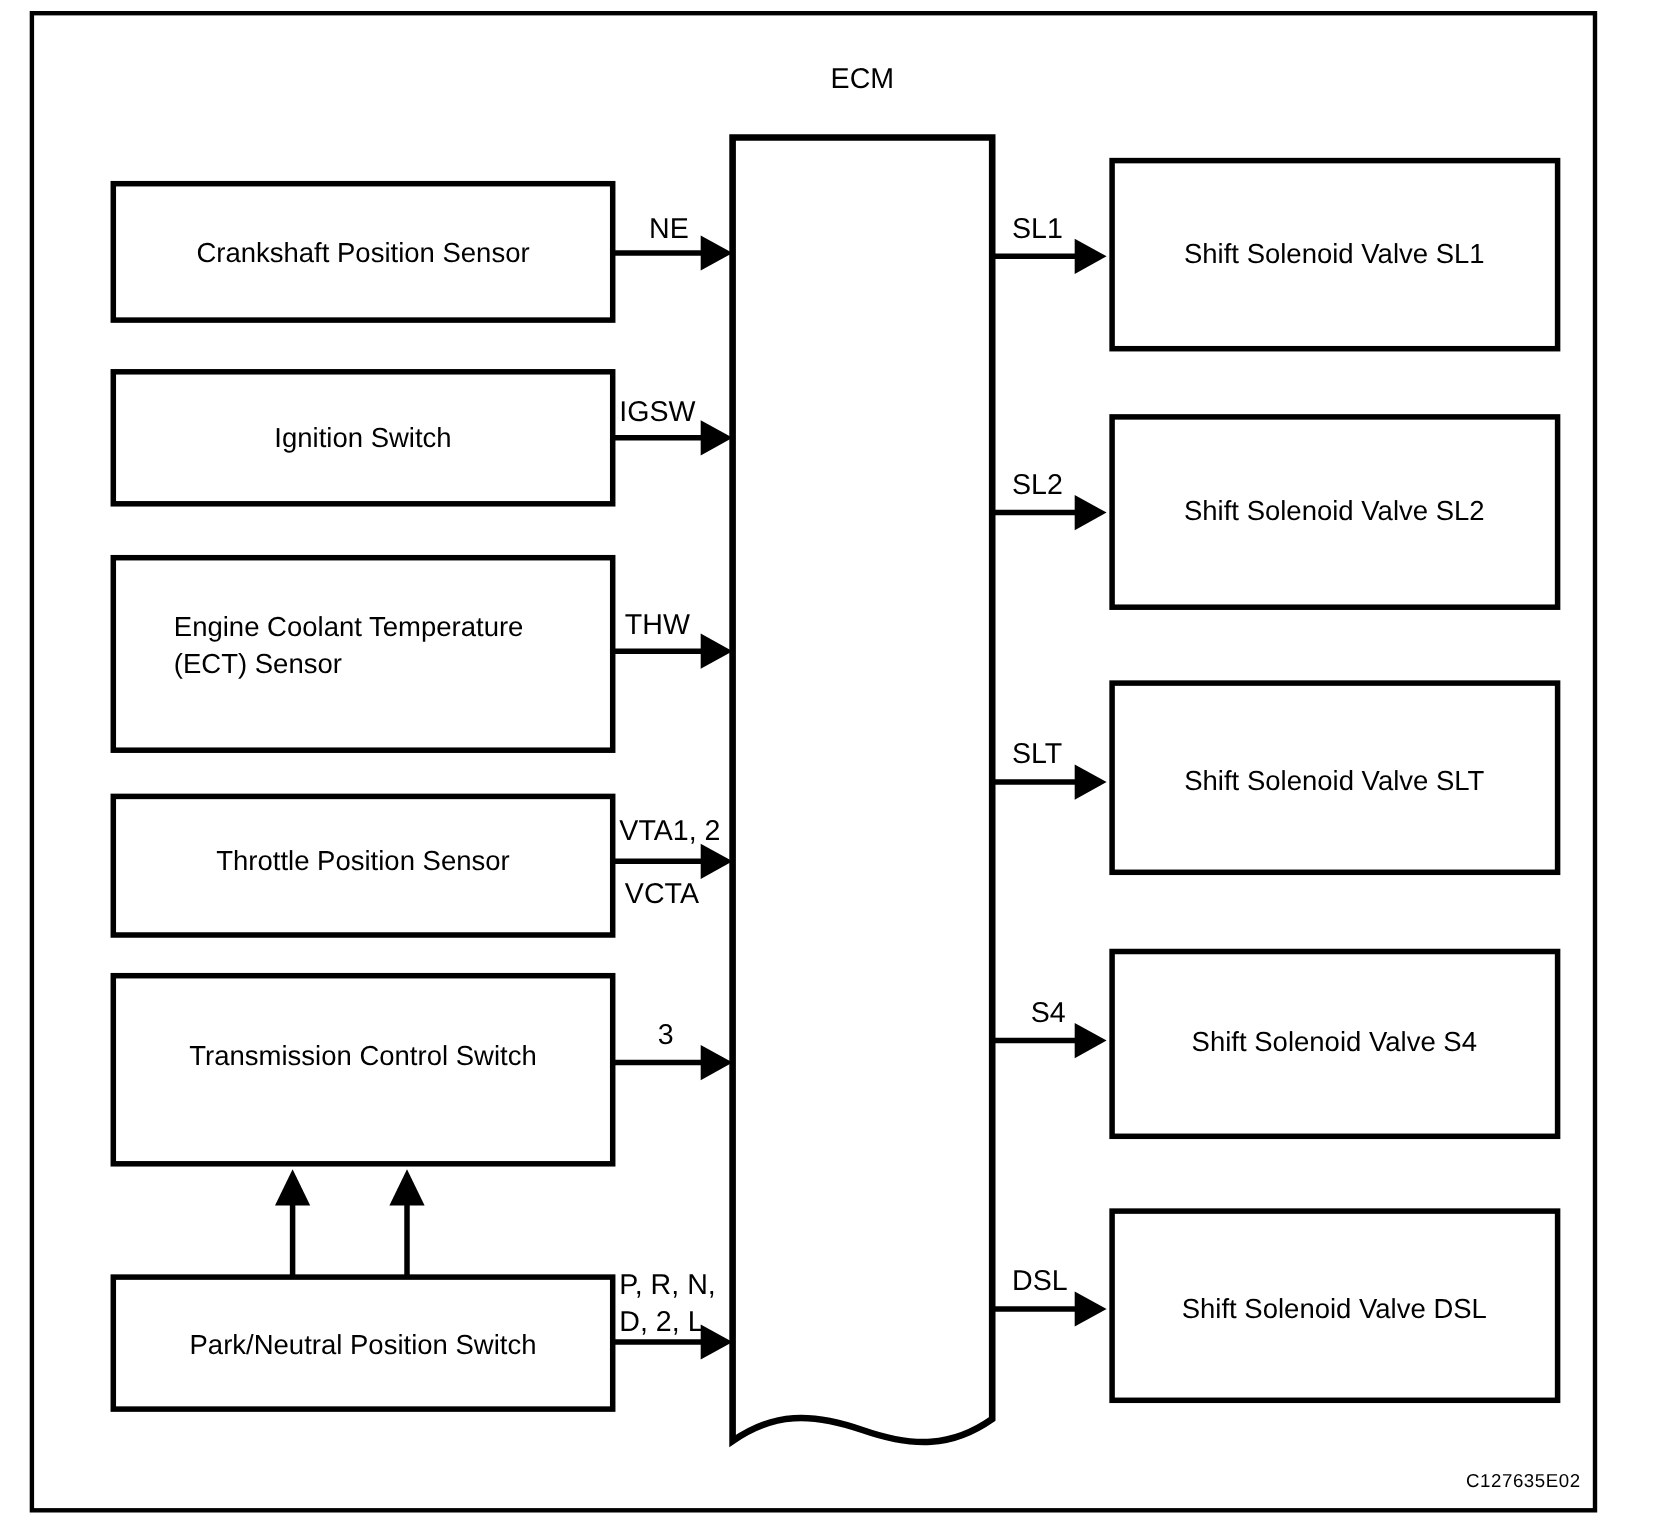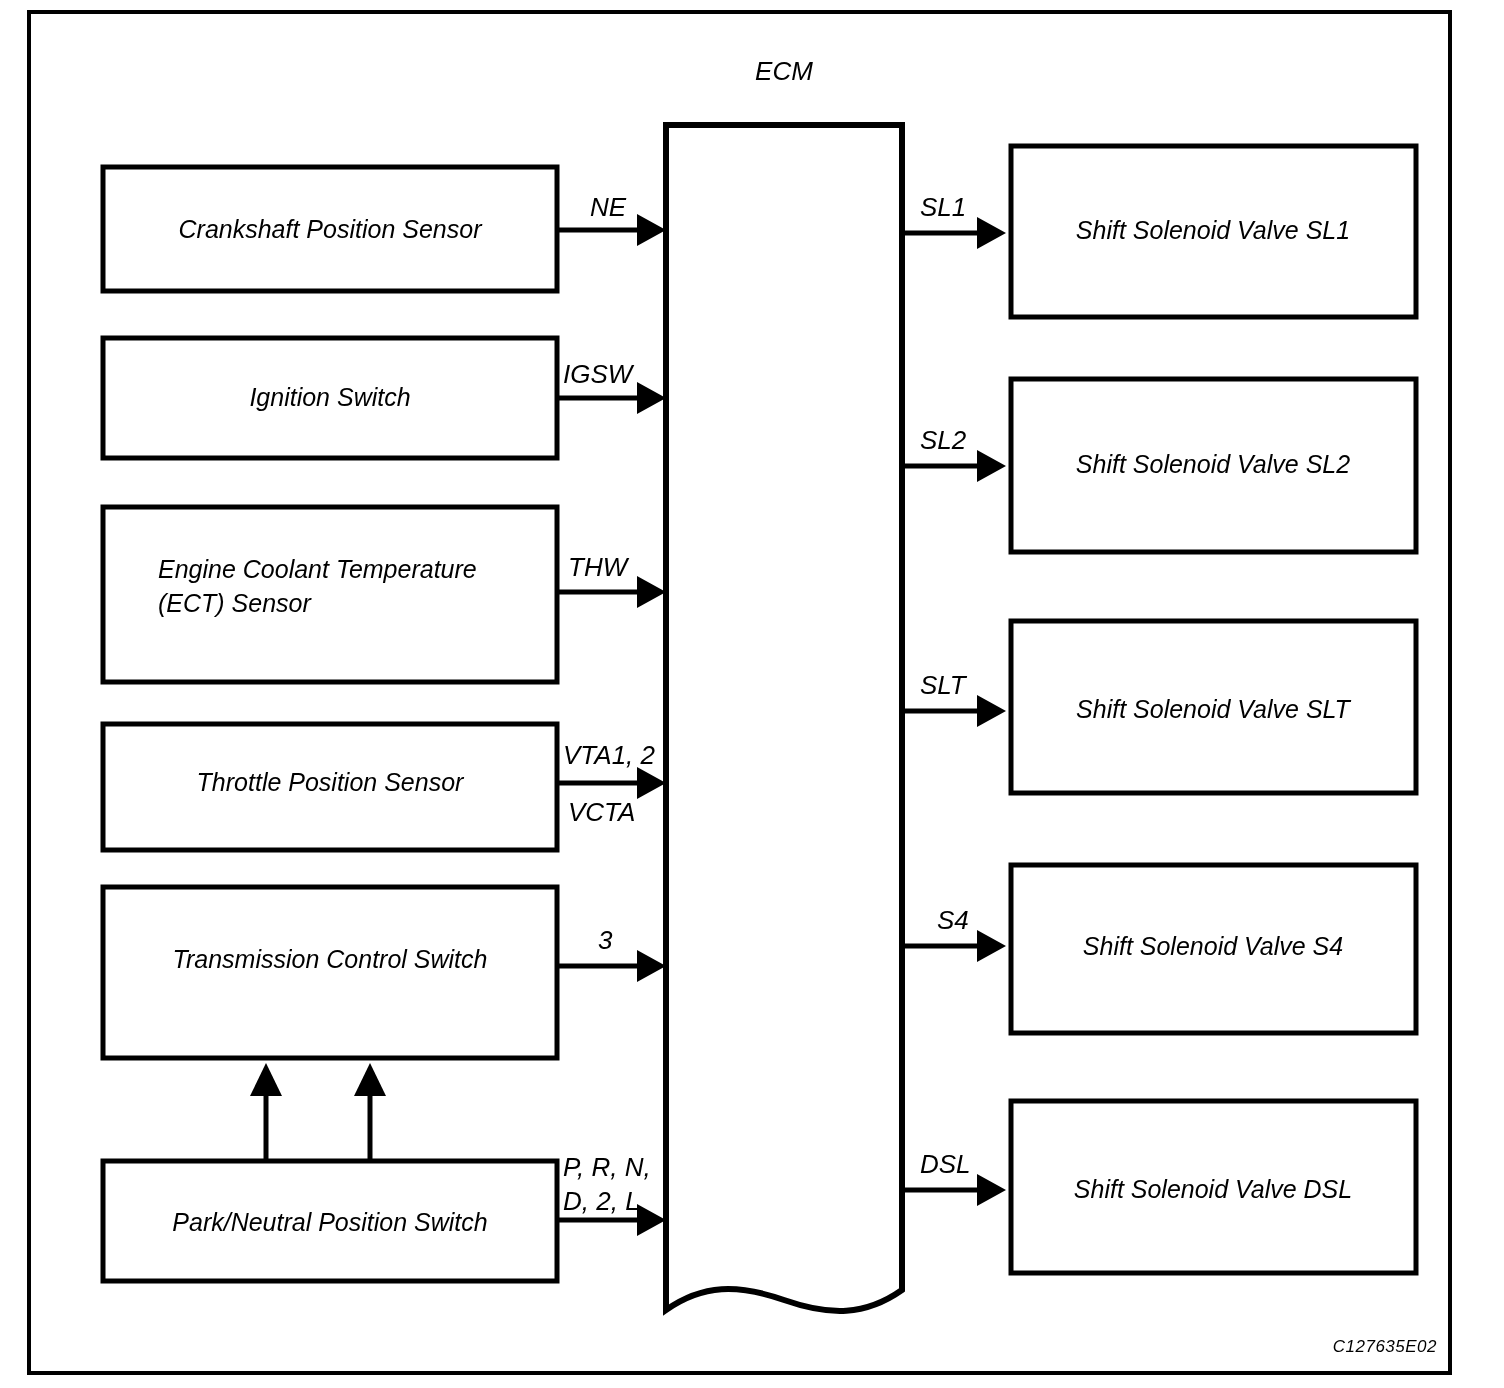--- a/index.html
+++ b/index.html
@@ -9,21 +9,20 @@
   }
   body {
     font-family: "Liberation Sans", sans-serif;
   }
   #canvas {
     position: relative;
     width: 1504px;
     height: 1388px;
     background: #ffffff;
     overflow: hidden;
-    font-style: italic;
   }
   #diagram-svg {
     position: absolute;
     left: 0;
     top: 0;
     width: 1504px;
     height: 1388px;
   }
   .box-label {
     font-family: "Liberation Sans", sans-serif;

